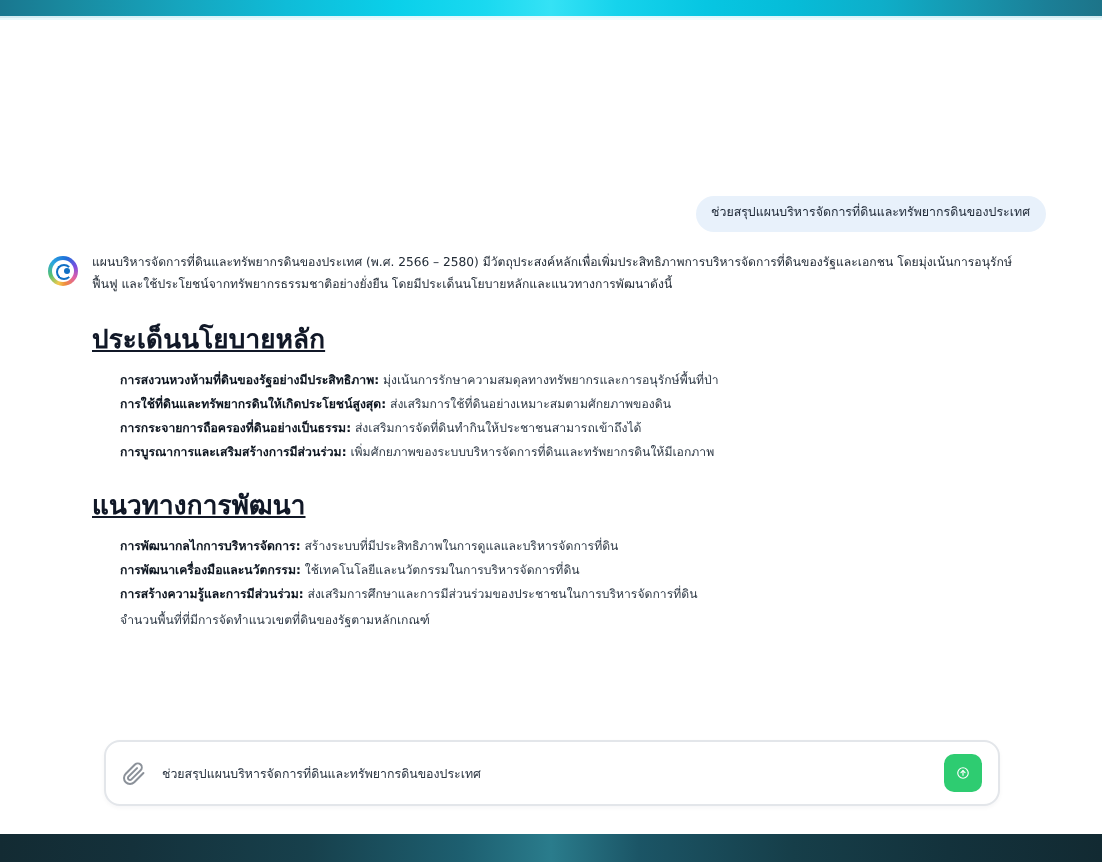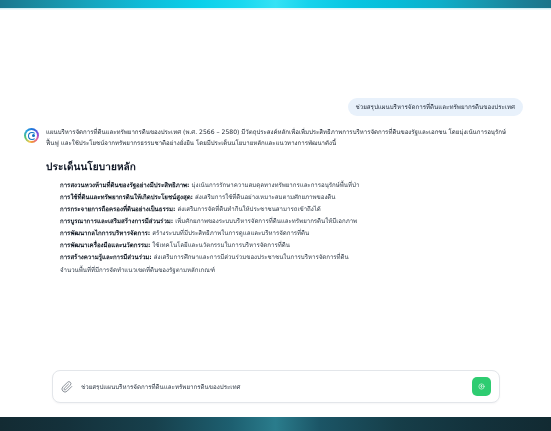--- a/index.html
+++ b/index.html
@@ -179,25 +179,26 @@
 
   .intro-para {
     font-size: 6.1px;
     line-height: 1.78;
     color: #222b36;
     margin: 0 0 9px 0;
     text-align: left;
   }
 
   .section-head {
-    font-size: 10px;
+    font-size: 13px;
     font-weight: bold;
     color: #111827;
     margin: 10px 0 5px 0;
     letter-spacing: .1px;
+    text-decoration: underline;
   }
 
   ul.bullets {
     list-style: none;
     margin: 0;
     padding: 0 0 0 14px;
   }
   ul.bullets li {
     font-size: 6.1px;
     line-height: 1.82;
@@ -319,20 +320,21 @@
           <li>
             <span class="lbl">การกระจายการถือครองที่ดินอย่างเป็นธรรม:</span>
             <span class="desc">ส่งเสริมการจัดที่ดินทำกินให้ประชาชนสามารถเข้าถึงได้</span>
           </li>
           <li>
             <span class="lbl">การบูรณาการและเสริมสร้างการมีส่วนร่วม:</span>
             <span class="desc">เพิ่มศักยภาพของระบบบริหารจัดการที่ดินและทรัพยากรดินให้มีเอกภาพ</span>
           </li>
         </ul>
 
+        <h3 class="section-head">แนวทางการพัฒนา</h3>
         <ul class="bullets">
           <li>
             <span class="lbl">การพัฒนากลไกการบริหารจัดการ:</span>
             <span class="desc">สร้างระบบที่มีประสิทธิภาพในการดูแลและบริหารจัดการที่ดิน</span>
           </li>
           <li>
             <span class="lbl">การพัฒนาเครื่องมือและนวัตกรรม:</span>
             <span class="desc">ใช้เทคโนโลยีและนวัตกรรมในการบริหารจัดการที่ดิน</span>
           </li>
           <li>

